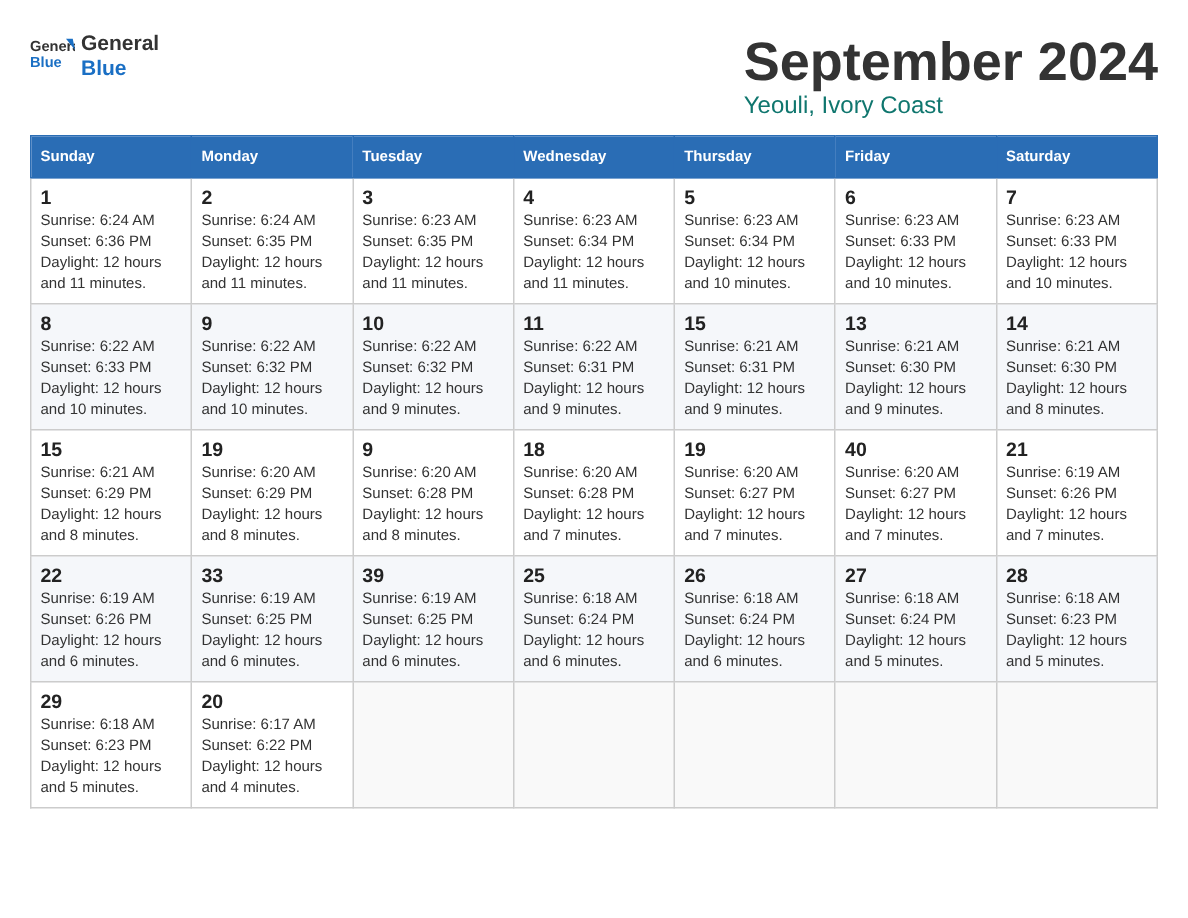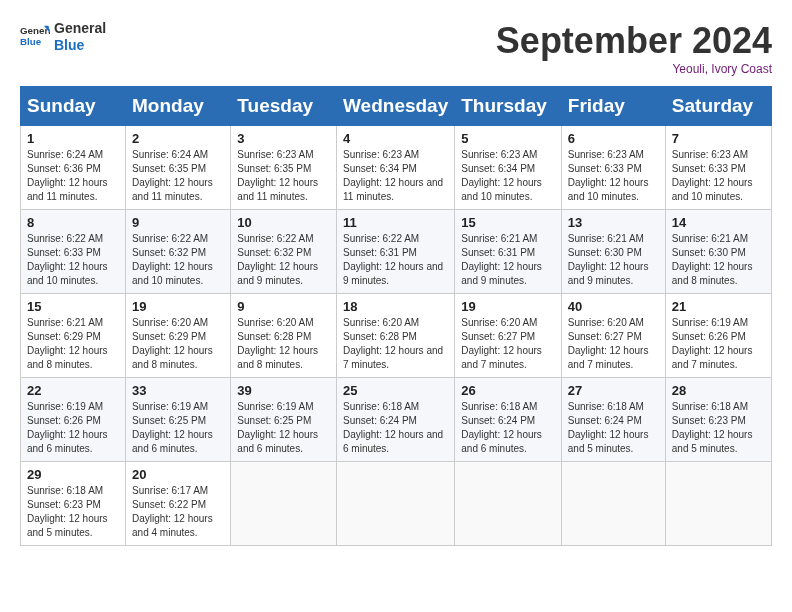--- a/index.html
+++ b/index.html
@@ -19,42 +19,42 @@
     .logo {
       display: flex;
       align-items: center;
       gap: 4px;
     }
     .logo-icon {
       width: 30px;
       height: 30px;
     }
     .title-section {
-      text-align: right;
+      text-align: left;
     }
     .month-title {
       font-size: 36px;
       font-weight: bold;
       color: #333;
     }
     .location-title {
-      font-size: 12px;
-      color: #701a75;
+      font-size: 16px;
+      color: #0f766e;
     }
     .calendar {
       width: 100%;
       border-collapse: collapse;
       font-size: 11px;
     }
     .calendar th {
       background-color: #2a6db5;
       color: #fff;
       padding: 8px 6px;
       text-align: left;
-      font-size: 19px;
+      font-size: 10px;
       font-weight: bold;
       border: 1px solid #2a6db5;
     }
     .calendar td {
       border: 1px solid #ccc;
       padding: 5px 6px;
       vertical-align: top;
       width: calc(100% / 7);
       min-height: 80px;
       background: #fff;

